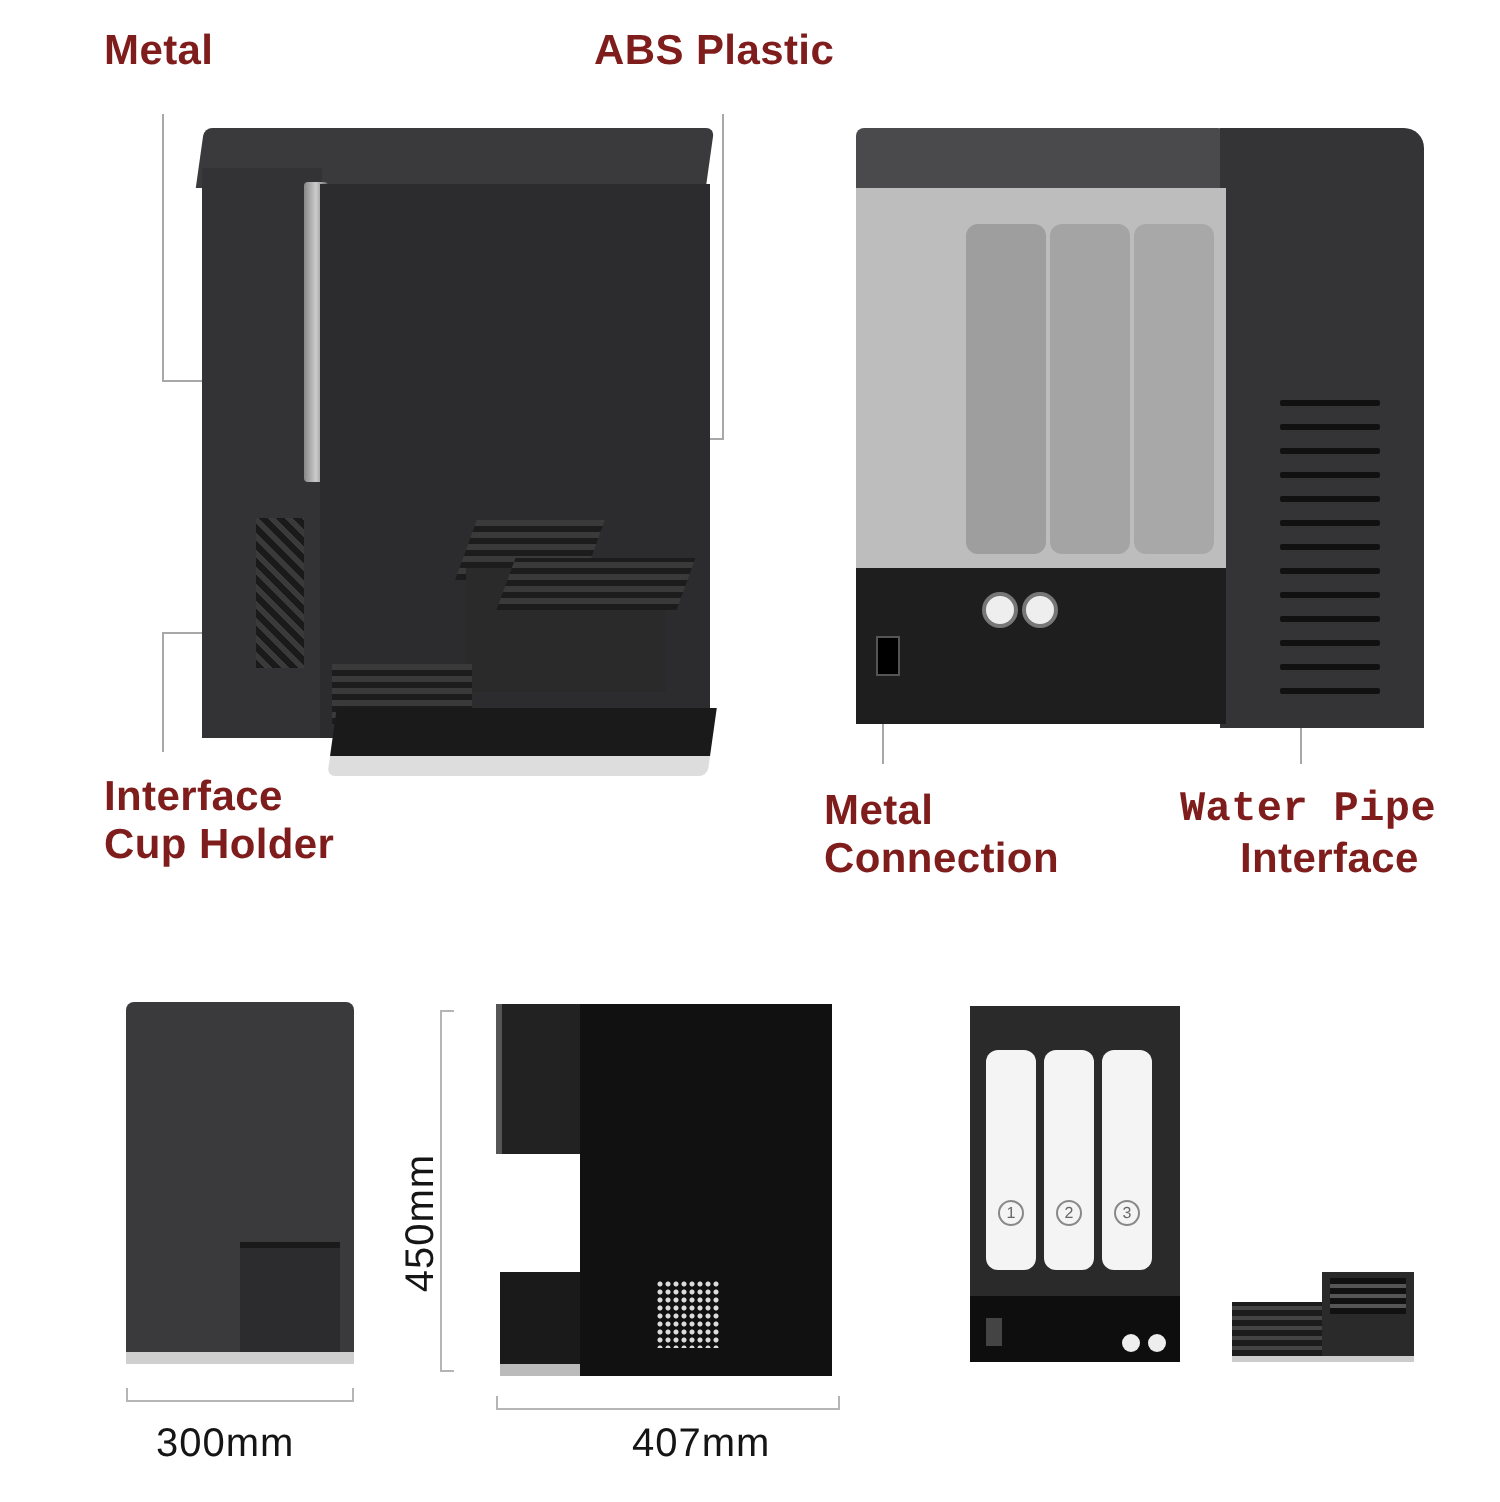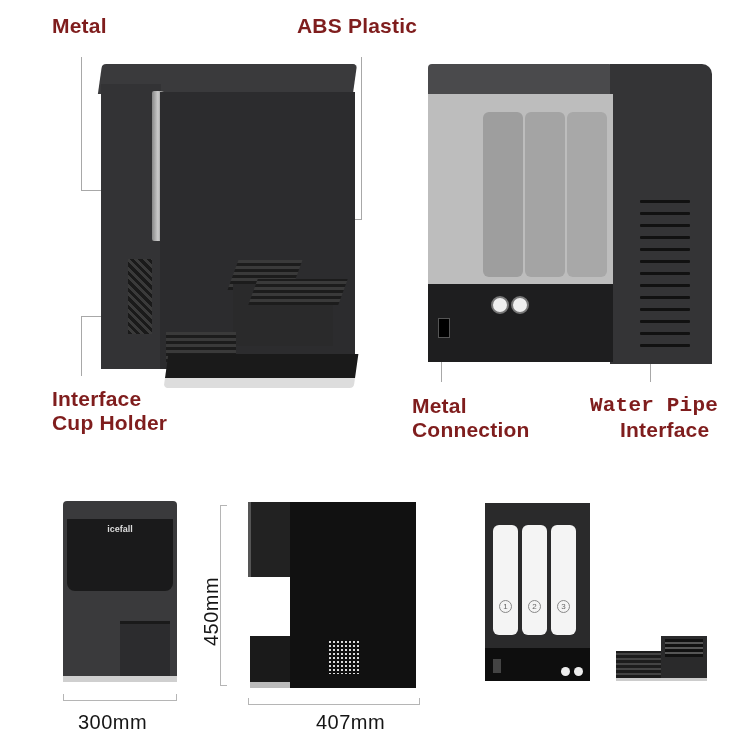--- a/index.html
+++ b/index.html
@@ -82,23 +82,20 @@
   <div class="vent" style="left:212px;top:220px;width:50px;"></div>
   <div class="vent" style="left:212px;top:232px;width:50px;"></div>
   <div class="vent" style="left:212px;top:244px;width:50px;"></div>
   <div class="vent" style="left:212px;top:256px;width:50px;"></div>
   <div class="vent" style="left:212px;top:268px;width:50px;"></div>
   <div class="vent" style="left:212px;top:280px;width:50px;"></div>
 </div>
 
 <div class="abs" style="left:63px;top:501px;width:114px;height:182px;">
   <div class="abs" style="left:0;top:0;width:114px;height:175px;background:#3a3a3c;border-radius:4px 4px 0 0;"></div>
-  <div class="abs" style="left:4px;top:18px;width:106px;height:72px;background:#1a1a1b;border-radius:0 0 8px 8px;">
-    <div class="abs" style="left:0;width:106px;top:5px;text-align:center;color:#ddd;font-weight:bold;font-size:9px;">icefall</div>
-  </div>
   <div class="abs" style="left:57px;top:120px;width:50px;height:55px;background:#2c2c2e;border-top:3px solid #1a1a1a;"></div>
   <div class="abs" style="left:0;top:175px;width:114px;height:6px;background:#cfcfcf;"></div>
 </div>
 <div class="dim" style="left:63px;top:694px;width:112px;height:6px;border-width:0 1px 1px 1px;"></div>
 <div class="dimtext" style="left:78px;top:711px;">300mm</div>
 
 <div class="dim" style="left:220px;top:505px;width:6px;height:179px;border-width:1px 0 1px 1px;"></div>
 <div class="dimtext" style="left:176px;top:600px;transform:rotate(-90deg);transform-origin:center;width:70px;text-align:center;">450mm</div>
 <div class="abs" style="left:248px;top:502px;width:170px;height:186px;">
   <div class="abs" style="left:0;top:0;width:40px;height:75px;background:#222;border-left:3px solid #555;"></div>

